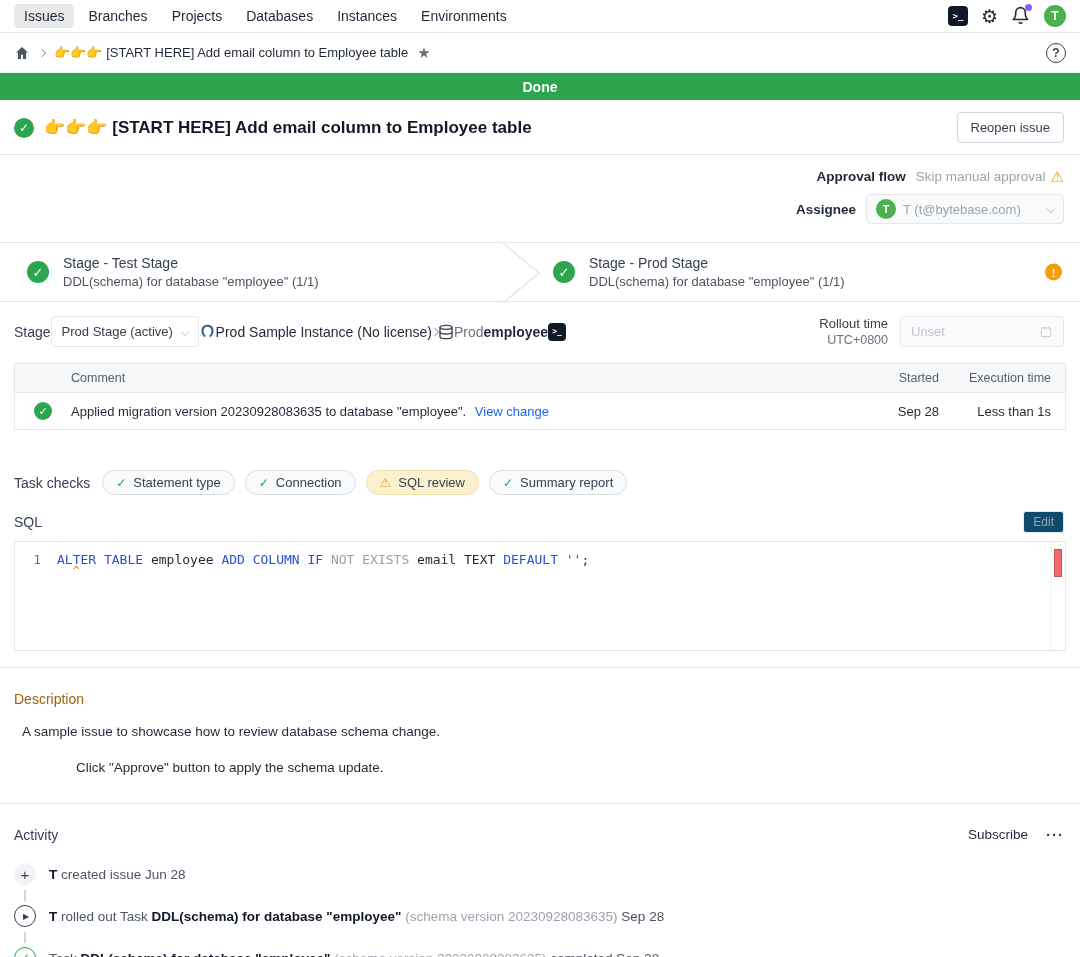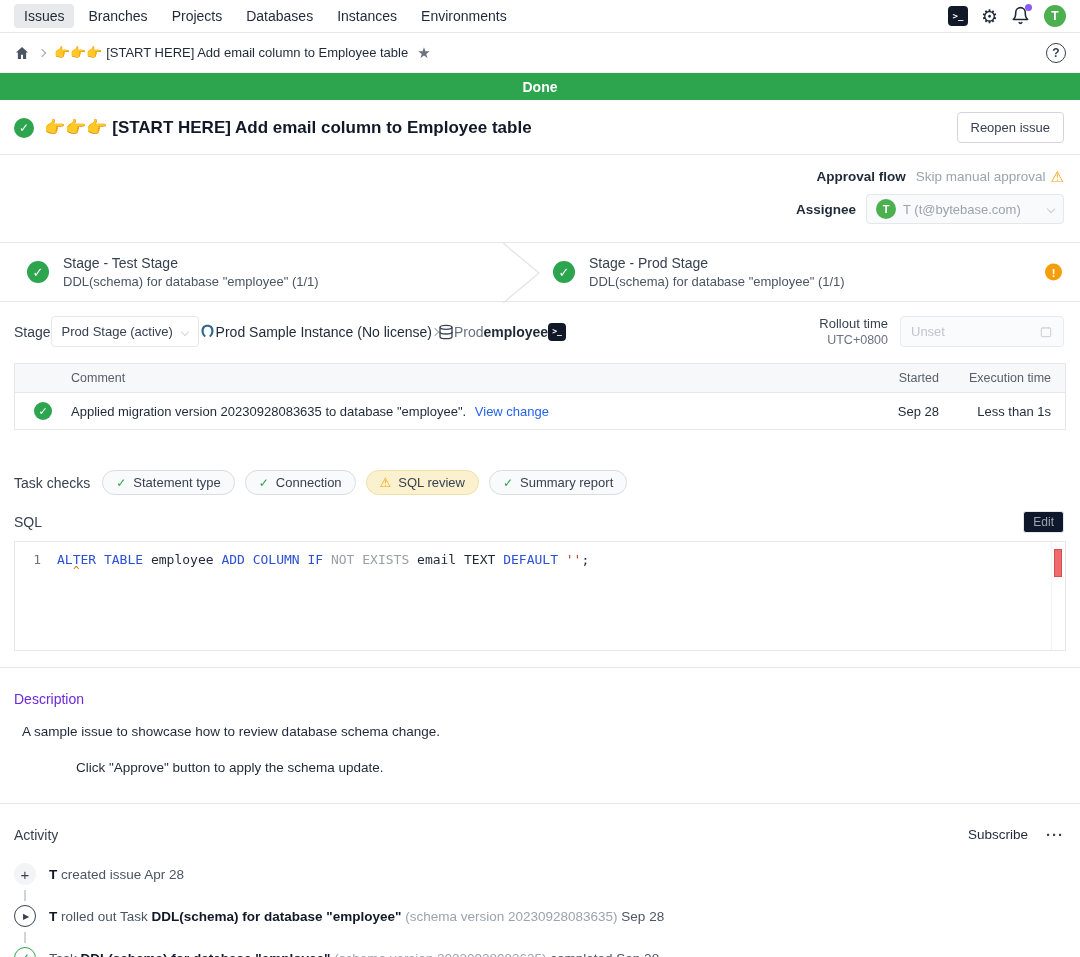--- a/index.html
+++ b/index.html
@@ -116,39 +116,39 @@
   .checks-label { font-size:14px; color:#374151; margin-right:2px; }
   .pill { display:flex; align-items:center; gap:7px; border:1px solid #d9dce1; background:#f9fafb;
     border-radius:13px; padding:4px 13px; font-size:13px; color:#374151; cursor:pointer; }
   .pill .ok { color:#2da44e; font-size:12px; }
   .pill.warn { background:#fbf1ce; border-color:#efe0ab; }
   .pill.warn .warn-tri { font-size:13px; }
 
   
   .sql-head { display:flex; align-items:center; padding:16px 16px 8px 14px; }
   .sql-label { font-size:14px; color:#374151; }
-  .btn-edit { margin-left:auto; background:#0f172a; border:1px solid #e5e7eb; border-radius:3px;
+  .btn-edit { margin-left:auto; background:#0c4a6e; border:1px solid #e5e7eb; border-radius:3px;
     padding:3px 9px; font-size:12px; color:#9ca3af; cursor:pointer; }
   .editor { margin:0 14px; border:1px solid #e5e7eb; height:110px; position:relative;
     font-family:"DejaVu Sans Mono", monospace; font-size:13px; background:#fff; }
   .code-line { display:flex; padding-top:10px; }
   .line-num { width:42px; text-align:right; padding-right:16px; color:#6b7280; flex:none; }
   .caret-line { padding-left:58px; color:#d97706; font-size:11px; line-height:8px; }
   .tok-kw { color:#2b50d4; } .tok-id { color:#1f2937; } .tok-mut { color:#9aa0a6; }
   .tok-str { color:#c0392b; } .tok-p { color:#1f2937; }
   .overview-ruler { position:absolute; top:0; right:0; bottom:0; width:14px; border-left:1px solid #f1f2f4; }
   .ruler-marker { position:absolute; top:7px; right:3px; width:8px; height:28px;
     background:#ef6b6b; border:1px solid #d14f4f; }
 
   .hr { height:1px; background:#e5e7eb; }
   .hr.m1 { margin-top:16px; }
 
   
   .desc { padding:23px 16px 0 14px; }
-  .desc-label { font-size:14px; color:#6d28d9; }
+  .desc-label { font-size:14px; color:#a16207; }
   .desc-line1 { margin:17px 0 0 8px; font-size:13.5px; color:#1f2937; }
   .desc-line2 { margin:21px 0 28px 62px; font-size:13.5px; color:#1f2937; }
 
   
   .activity { padding:22px 16px 0 14px; }
   .act-head { display:flex; align-items:center; }
   .act-label { font-size:14px; color:#374151; }
   .act-right { margin-left:auto; display:flex; align-items:center; gap:18px; }
   .subscribe { font-size:13.5px; color:#1f2937; cursor:pointer; }
   .dots { font-size:15px; color:#374151; letter-spacing:1px; cursor:pointer; font-weight:bold; }
@@ -365,21 +365,21 @@
   <div class="act-head">
     <span class="act-label">Activity</span>
     <div class="act-right">
       <span class="subscribe">Subscribe</span>
       <span class="dots">···</span>
     </div>
   </div>
   <div class="act-list" id="activity-list">
       <div class="act-item">
         <span class="act-icon plus">+</span>
-        <span class="act-text"><span class="seg-bold">T</span><span class="seg-gray"> created issue Apr 28</span></span>
+        <span class="act-text"><span class="seg-bold">T</span><span class="seg-gray"> created issue Jun 28</span></span>
         <span class="act-connector"></span>
       </div>
       <div class="act-item">
         <span class="act-icon play">▶</span>
         <span class="act-text"><span class="seg-bold">T</span><span class="seg-gray"> rolled out Task </span><span class="seg-bold">DDL(schema) for database "employee"</span><span class="seg-light"> (schema version 20230928083635)</span><span class="seg-gray"> Sep 28</span></span>
         <span class="act-connector"></span>
       </div>
       <div class="act-item">
         <span class="act-icon check">✓</span>
         <span class="act-text"><span class="seg-gray">Task </span><span class="seg-bold">DDL(schema) for database "employee"</span><span class="seg-light"> (schema version 20230928083635)</span><span class="seg-gray"> completed Sep 28</span></span>

